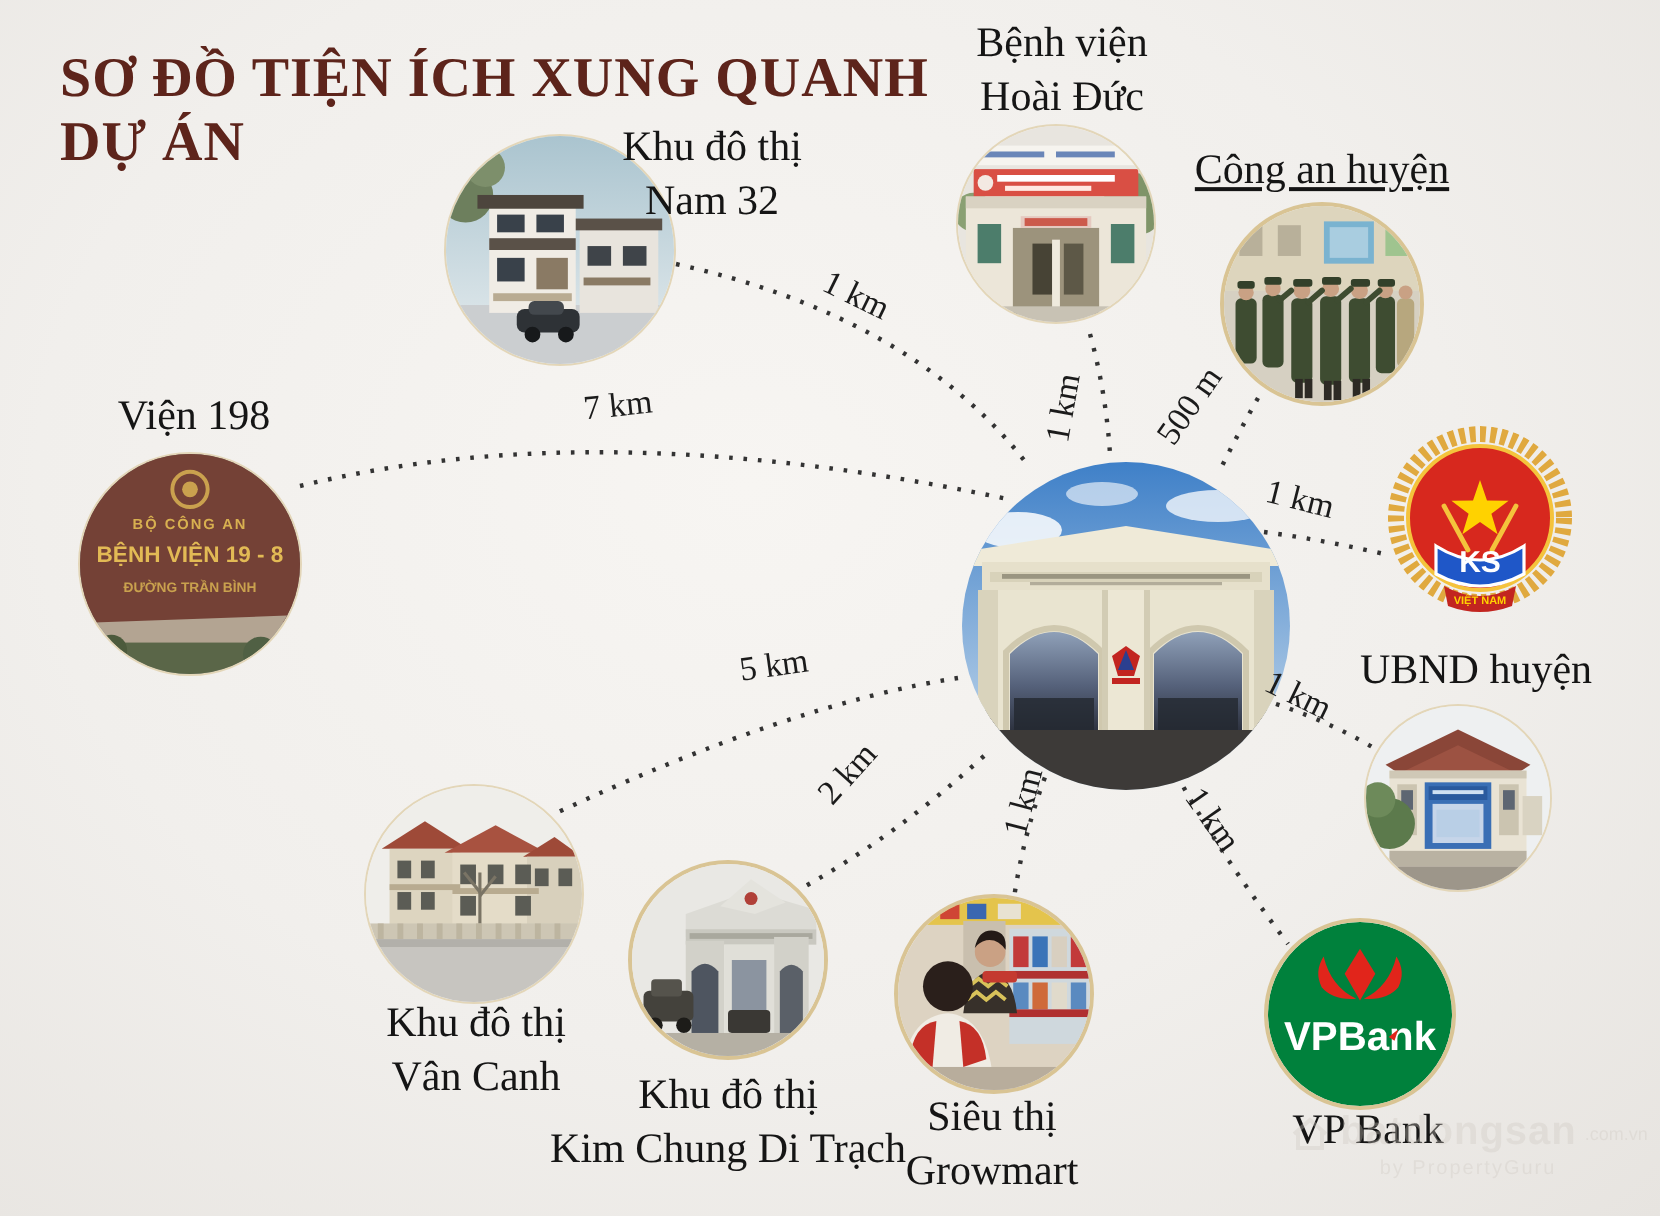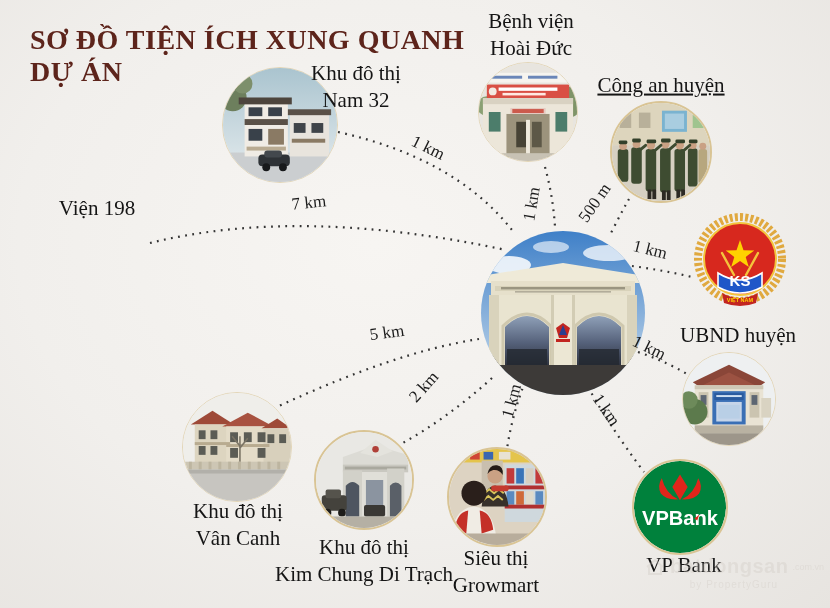--- a/index.html
+++ b/index.html
@@ -384,20 +384,36 @@
         <rect x="66" y="70" width="3" height="8"></rect>
           <rect x="76" y="70" width="3" height="8"></rect>
           <rect x="86" y="70" width="3" height="8"></rect>
         <rect x="96" y="70" width="3" height="8"></rect>
       </g>
       <rect x="0" y="78" width="110" height="32" fill="#c7c5c0"></rect>
       <rect x="0" y="78" width="110" height="4" fill="#b2b0aa"></rect>
     </svg>
   </div>
 
+  <div class="circle soft-ring" style="left:39px;top:226px;width:112px;height:112px;">
+    <svg viewBox="0 0 112 112">
+      <rect width="112" height="112" fill="#85857a"></rect>
+      <rect x="0" y="0" width="112" height="86" fill="#6e3c33"></rect>
+      <rect x="0" y="0" width="112" height="86" fill="#7a453a" opacity=".5"></rect>
+      <circle cx="56" cy="18" r="9" fill="none" stroke="#caa14e" stroke-width="2"></circle>
+      <circle cx="56" cy="18" r="4" fill="#caa14e"></circle>
+      <text x="56" y="38" text-anchor="middle" font-family="Liberation Sans, DejaVu Sans, sans-serif" font-size="7.5" font-weight="bold" fill="#d8b050" letter-spacing="1">BỘ CÔNG AN</text>
+      <text x="56" y="55" text-anchor="middle" font-family="Liberation Sans, DejaVu Sans, sans-serif" font-size="11.5" font-weight="bold" fill="#e2ba55">BỆNH VIỆN 19 - 8</text>
+      <text x="56" y="70" text-anchor="middle" font-family="Liberation Sans, DejaVu Sans, sans-serif" font-size="7" font-weight="bold" fill="#c9a14e">ĐƯỜNG TRẦN BÌNH</text>
+      <polygon points="0,86 112,82 112,96 0,100" fill="#b3a492"></polygon>
+      <rect x="0" y="96" width="112" height="16" fill="#5a6648"></rect>
+      <circle cx="16" cy="100" r="8" fill="#4c5a3c"></circle>
+      <circle cx="92" cy="102" r="9" fill="#506044"></circle>
+    </svg>
+  </div>
 
   <div class="node-label" style="left:356px;top:87px;">
     <div>Khu đô thị</div>
       <div>Nam 32</div>
   </div>
   <div class="node-label" style="left:531px;top:35px;">
     <div>Bệnh viện</div>
       <div>Hoài Đức</div>
   </div>
   <div class="node-label" style="left:661px;top:85px;text-decoration:underline;">

